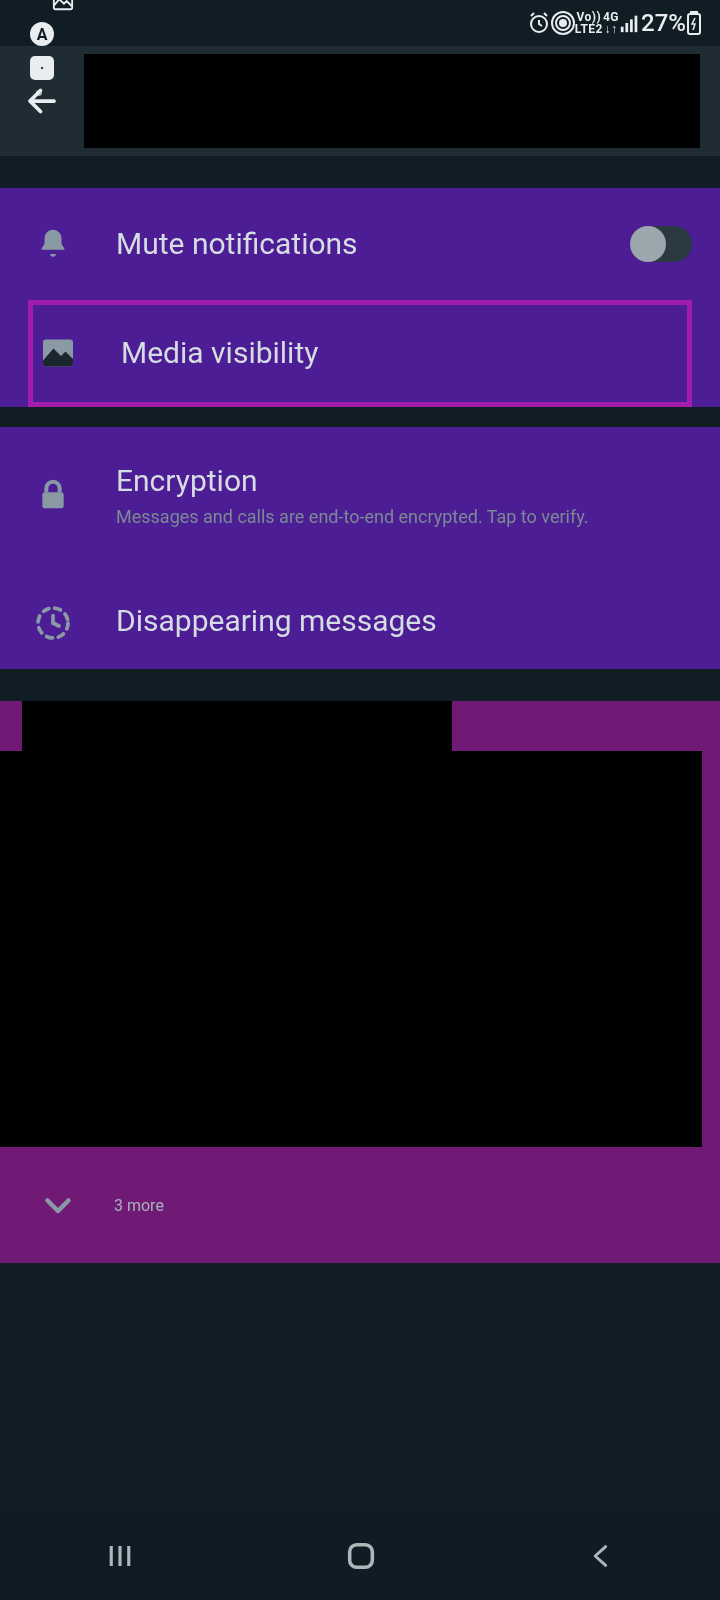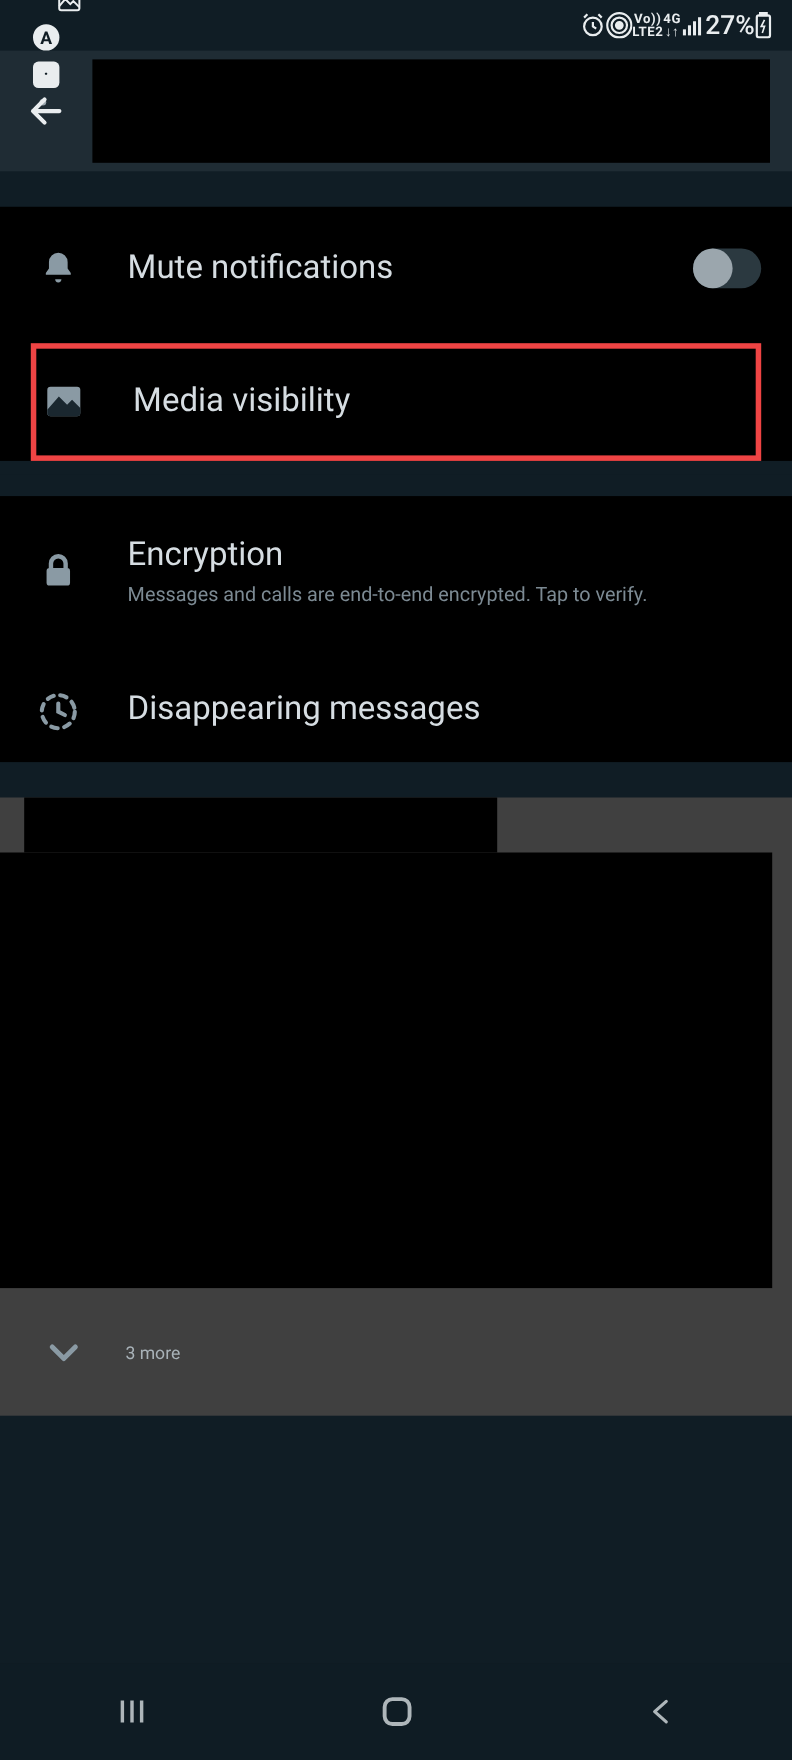--- a/index.html
+++ b/index.html
@@ -41,21 +41,21 @@
   .title-mask {
     flex: 1;
     height: 94px;
     background: #000;
     margin-left: 6px;
   }
   
   .section-gap { height: 32px; background: #101d25; }
   .section-gap.thin { height: 20px; }
   
-  .card { background: #000000; }
+  .card { background: #4c1d95; }
   
   .row {
     display: flex;
     align-items: center;
     padding: 28px 28px;
     gap: 38px;
     min-height: 112px;
   }
   .row .icon-col {
     width: 50px;
@@ -80,26 +80,26 @@
   .switch {
     width: 62px; height: 36px; border-radius: 18px;
     background: #2b3940; position: relative;
   }
   .switch .thumb {
     width: 36px; height: 36px; border-radius: 50%;
     background: #9ba6ad; position: absolute; left: 0; top: 0;
   }
   
   .highlight {
-    border: 5px solid #ef4444;
-    margin: 12px 28px;
+    border: 5px solid #a21caf;
+    margin: 0 28px;
     padding: 24px 0;
   }
   
-  .members-block { background:#404040; padding-bottom:0; }
+  .members-block { background:#701a75; padding-bottom:0; }
   .mask-head {
     height: 50px; width: 430px; background:#000; margin-left:22px;
   }
   .mask-body {
     height: 396px; background:#000; margin: 0 18px 0 0;
   }
   .more-row {
     display:flex; align-items:center; gap:38px;
     padding: 40px 28px 40px 40px;
   }

